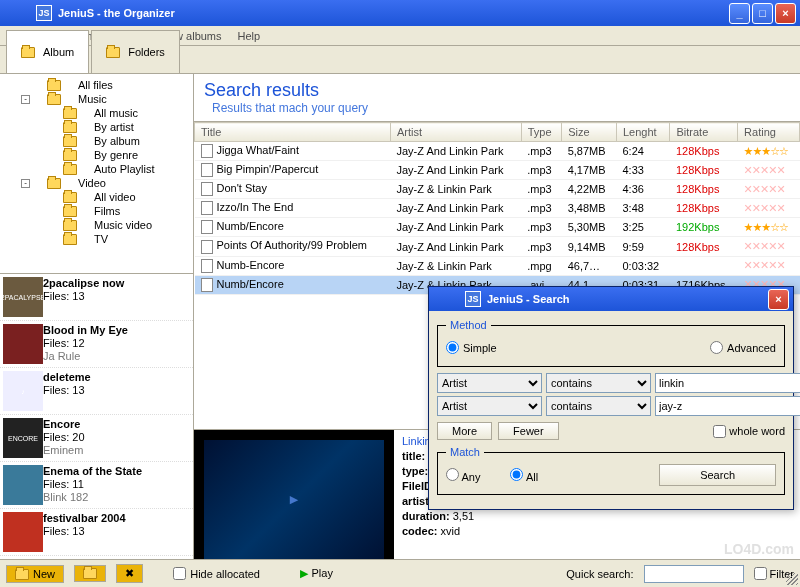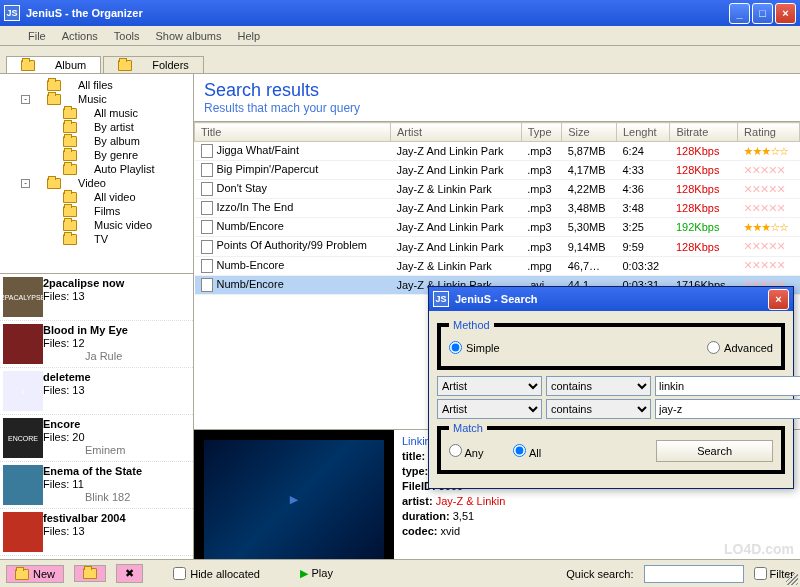--- a/index.html
+++ b/index.html
@@ -1,52 +1,52 @@
 <!DOCTYPE html>
 <html><head>
 <meta charset="utf-8">
 <style>
 * { box-sizing: border-box; margin: 0; padding: 0; font-family: Tahoma, sans-serif; font-size: 11px; }
 body { background:#fff; width:800px; height:587px; overflow:hidden; position:relative; }
 
 .titlebar { background: linear-gradient(to bottom, #3a6ef0, #1d54d8); height:26px; display:flex; align-items:center; padding:0 4px; color:#fff; font-weight:bold; }
-.titlebar .icon { width:16px; height:16px; background:#4477dd; border:1px solid #fff; margin-right:6px; display:flex; align-items:center; justify-content:center; font-size:9px; font-weight:bold; }
+.titlebar .icon { width:16px; height:16px; background:#4477dd; border:1px solid #fff; margin-right:6px; display:flex; align-items:center; justify-content:center; font-size:9px; font-weight:bold;margin-left:32px; }
 .titlebar .title { flex:1; }
 .titlebar .winbtns { display:flex; gap:2px; }
 .titlebar .winbtn { width:21px; height:21px; background: linear-gradient(to bottom, #5a8dff, #3566dd); border:1px solid #fff; border-radius:3px; color:#fff; display:flex; align-items:center; justify-content:center; cursor:pointer; }
 .titlebar .winbtn.close { background: linear-gradient(to bottom, #e86556, #c93a26); }
 
 .menubar { background:#ece9d8; height:20px; display:flex; align-items:center; padding:0 20px; border-bottom:1px solid #aca899; }
 .menubar span { padding:2px 8px; color:#4a4a4a; cursor:pointer; }
 
 .tabs { background:#ece9d8; height:28px; display:flex; align-items:flex-end; padding:4px 6px 0; border-bottom:1px solid #aca899; }
-.tab { padding:2px 14px; border:1px solid #aca899; border-bottom:none; background:#ece9d8; margin-right:2px; display:flex; align-items:center; gap:20px; cursor:pointer; }
+.tab { padding:15px 14px; border:1px solid #aca899; border-bottom:none; background:#ece9d8; margin-right:2px; display:flex; align-items:center; gap:8px; cursor:pointer; }
 .tab.active { background:#fff; }
 .folder-icon { width:14px; height:11px; background:#ffd75c; border:1px solid #b8860b; border-radius:1px 1px 0 0; position:relative; }
 .folder-icon::before { content:''; position:absolute; top:-3px; left:0; width:6px; height:3px; background:#ffd75c; border:1px solid #b8860b; border-bottom:none; }
 
 .main { display:flex; height:495px; }
 .sidebar { width:194px; border-right:1px solid #aca899; display:flex; flex-direction:column; }
 .tree { flex:0 0 200px; overflow:auto; background:#fff; padding:4px; border-bottom:1px solid #aca899; }
 .tree-item { display:flex; align-items:center; gap:17px; padding:1px 0; cursor:pointer; }
 .tree-item .indent { display:inline-block; }
 .tree-item .exp { width:9px; height:9px; border:1px solid #888; background:#fff; display:flex; align-items:center; justify-content:center; font-size:8px; line-height:8px; cursor:pointer; }
 .tree-item .noexp { width:9px; }
 
 .covers { flex:1; overflow:auto; background:#fff; }
 .cover-row { display:flex; padding:3px; border-bottom:1px dotted #ddd; cursor:pointer; }
 .cover-img { width:40px; height:40px; background:#555; flex-shrink:0; display:flex; align-items:center; justify-content:center; color:#fff; font-size:7px; text-align:center; overflow:hidden; }
 .cover-info { flex:1; line-height:13px; }
 .cover-info b { color:#000; }
-.cover-info .artist { color:#777;margin-left:42px; }
+.cover-info .artist { color:#777; }
 
 .content { flex:1; display:flex; flex-direction:column; }
 .search-header { padding:6px 10px; background:#fff; }
 .search-header h2 { color:#1d54d8; font-size:18px; font-weight:normal; }
-.search-header .sub { color:#4477dd; font-size:12px; }
+.search-header .sub { color:#4477dd; font-size:12px;margin-left:8px; }
 
 .table-wrap { flex:1; overflow:auto; background:#fff; border-top:1px solid #aca899; }
 table { width:100%; border-collapse:collapse; }
 th { text-align:left; padding:3px 6px; background:linear-gradient(to bottom,#fff,#ece9d8); border:1px solid #cbc7b8; color:#5a5a5a; font-weight:normal; cursor:pointer; }
 td { padding:2px 6px; border-bottom:1px solid #f0f0f0; }
 tr.selected td { background:#b8d4f5; }
 .bitrate-128 { color:#d00; }
 .bitrate-192 { color:#0a0; }
 .bitrate-1716 { color:#000; }
 .stars { color:#ffa500; letter-spacing:-1px; }
@@ -54,28 +54,28 @@
 .file-icon { display:inline-block; width:12px; height:14px; background:#fff; border:1px solid #888; margin-right:4px; vertical-align:middle; }
 
 .bottom-panel { display:flex; height:140px; border-top:1px solid #aca899; }
 .video-preview { width:200px; height:100%; background:#000; display:flex; align-items:center; justify-content:center; color:#4477cc; font-size:9px; text-align:center; }
 .details { flex:1; padding:4px 8px; background:#fff; font-size:11px; line-height:15px; }
 .details .hdr { color:#1d54d8; }
 .details b { color:#000; }
 .details .artist-val { color:#d00; }
 
 .statusbar { position:absolute; bottom:0; left:0; right:0; height:28px; background:#ece9d8; border-top:1px solid #aca899; display:flex; align-items:center; padding:0 6px; gap:10px; }
-.statusbar .btn { padding:2px 8px; border:1px solid #aca899; background:#f9a8d4; display:flex; align-items:flex-end; gap:4px; cursor:pointer; }
+.statusbar .btn { padding:2px 8px; border:1px solid #aca899; background:#eab308; display:flex; align-items:flex-end; gap:4px; cursor:pointer; }
 .play-icon { color:#0a0; }
 
 
 .dialog { position:absolute; left:428px; top:286px; width:366px; background:#ece9d8; border:1px solid #0a246a; box-shadow:2px 2px 8px rgba(0,0,0,.3); }
 .dialog .titlebar { height:24px; font-size:12px; }
 .dialog .body { padding:8px; }
-.fieldset { border:4px solid #000000; padding:6px 8px 8px; margin-bottom:6px; }
+.fieldset { border:1px solid #000000; padding:6px 8px 8px; margin-bottom:6px; }
 .fieldset legend { color:#1d54d8; padding:0 4px; }
 .radio-row { display:flex; gap:40px; margin:4px 0; }
 .radio-row label { display:flex; align-items:center; gap:4px; cursor:pointer; }
 .crit-row { display:flex; gap:4px; margin:3px 0; }
 .crit-row select { flex:0 0 105px; height:20px; border:1px solid #7f9db9; }
 .crit-row input { flex:1; height:20px; border:1px solid #7f9db9; padding:0 3px; }
 .dlg-btns { display:flex; gap:6px; margin:6px 0; align-items:center; }
 .dlg-btn { padding:2px 14px; border:1px solid #aca899; background:linear-gradient(to bottom,#fff,#ece9d8); cursor:pointer; }
 .search-btn { padding:4px 40px; border:1px solid #aca899; background:linear-gradient(to bottom,#fff,#ece9d8); cursor:pointer; margin-left:auto; }
 .match-row { display:flex; gap:30px; align-items:center; }
@@ -407,20 +407,28 @@
           <select><option>Artist</option></select>
     <select><option>contains</option></select>
     <input type="text" value="linkin" style="">
         </div>
         <div class="crit-row">
           <select><option>Artist</option></select>
     <select><option>contains</option></select>
     <input type="text" value="jay-z" style="">
         </div>
       </div>
+    <div class="dlg-btns">
+      <button class="dlg-btn">More</button>
+      <button class="dlg-btn">Fewer</button>
+      <label style="margin-left:auto;display:flex;align-items:center;gap:3px;">
+        <input type="checkbox" style="">
+        <span>whole word</span>
+      </label>
+    </div>
     <fieldset class="fieldset" style="display:flex;align-items:center;">
       <legend>Match</legend>
       <div class="match-row" style="flex:1;">
         <label><input type="radio" name="match" style=""> <span>Any</span></label>
         <label><input type="radio" name="match" checked="" style=""> <span>All</span></label>
       </div>
       <button class="search-btn">Search</button>
     </fieldset>
   </div>
 </div>

